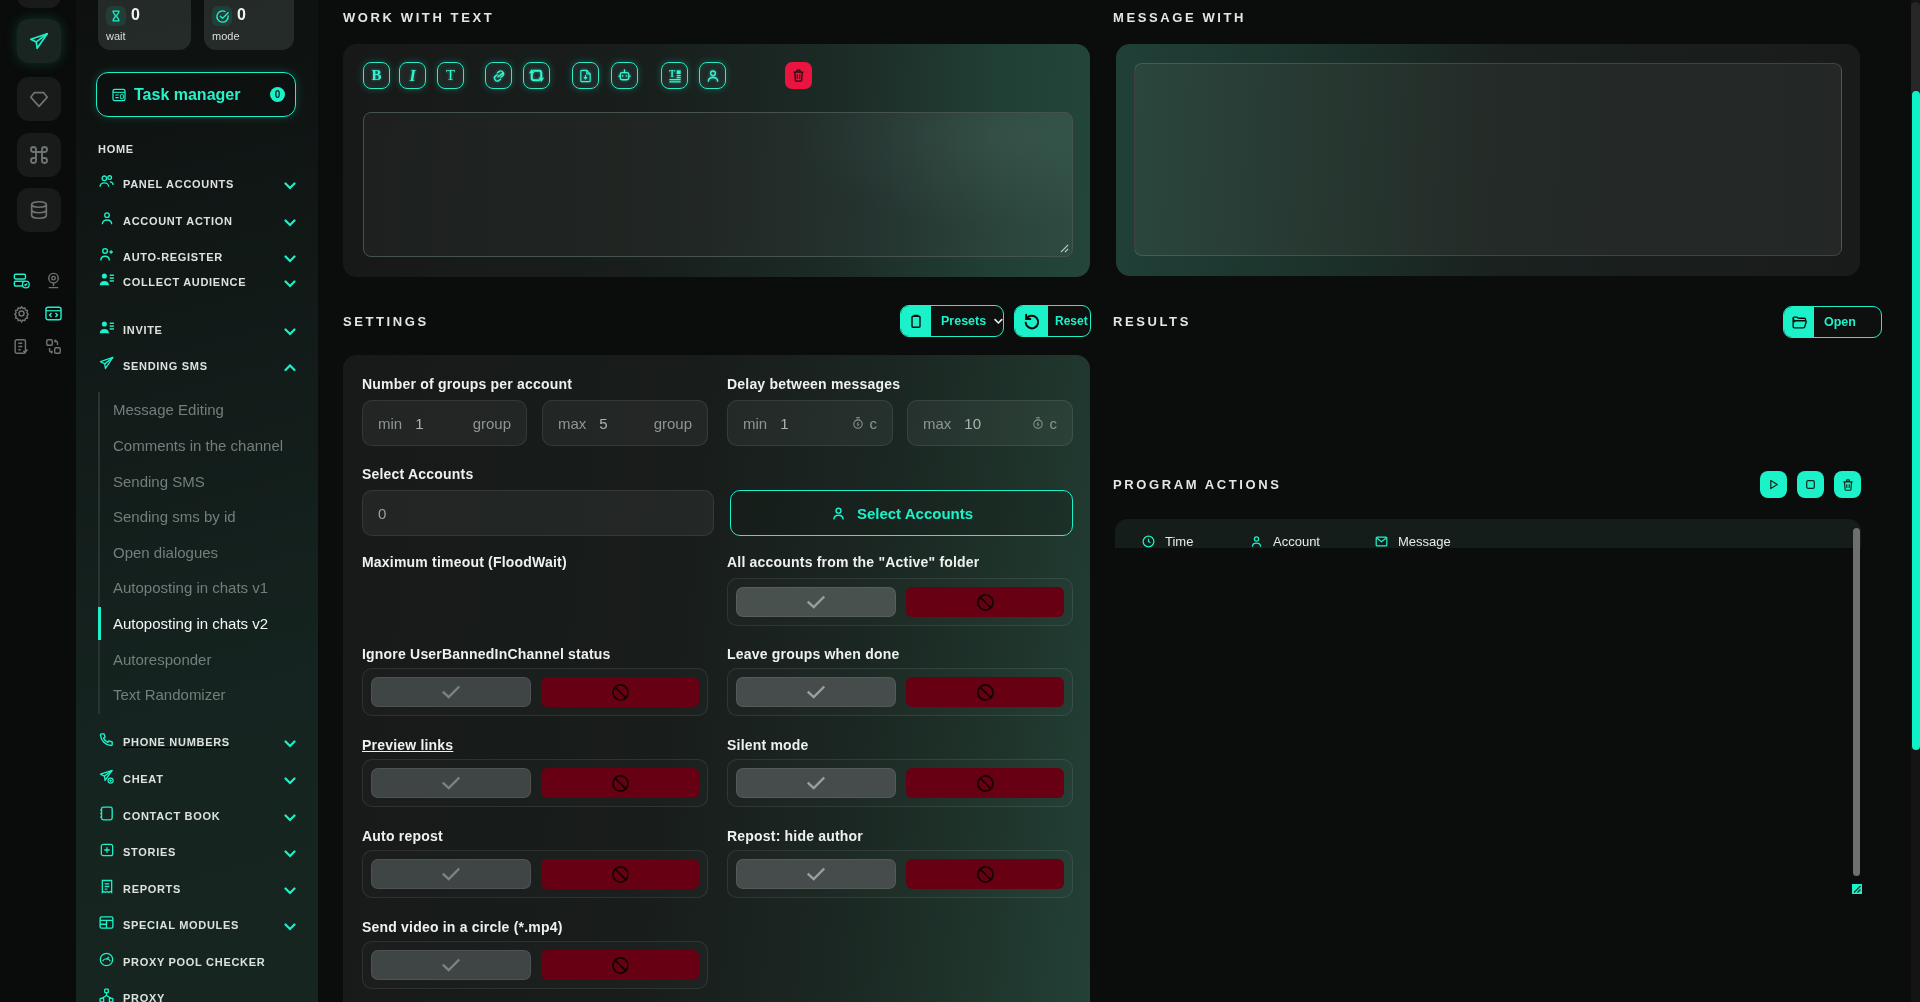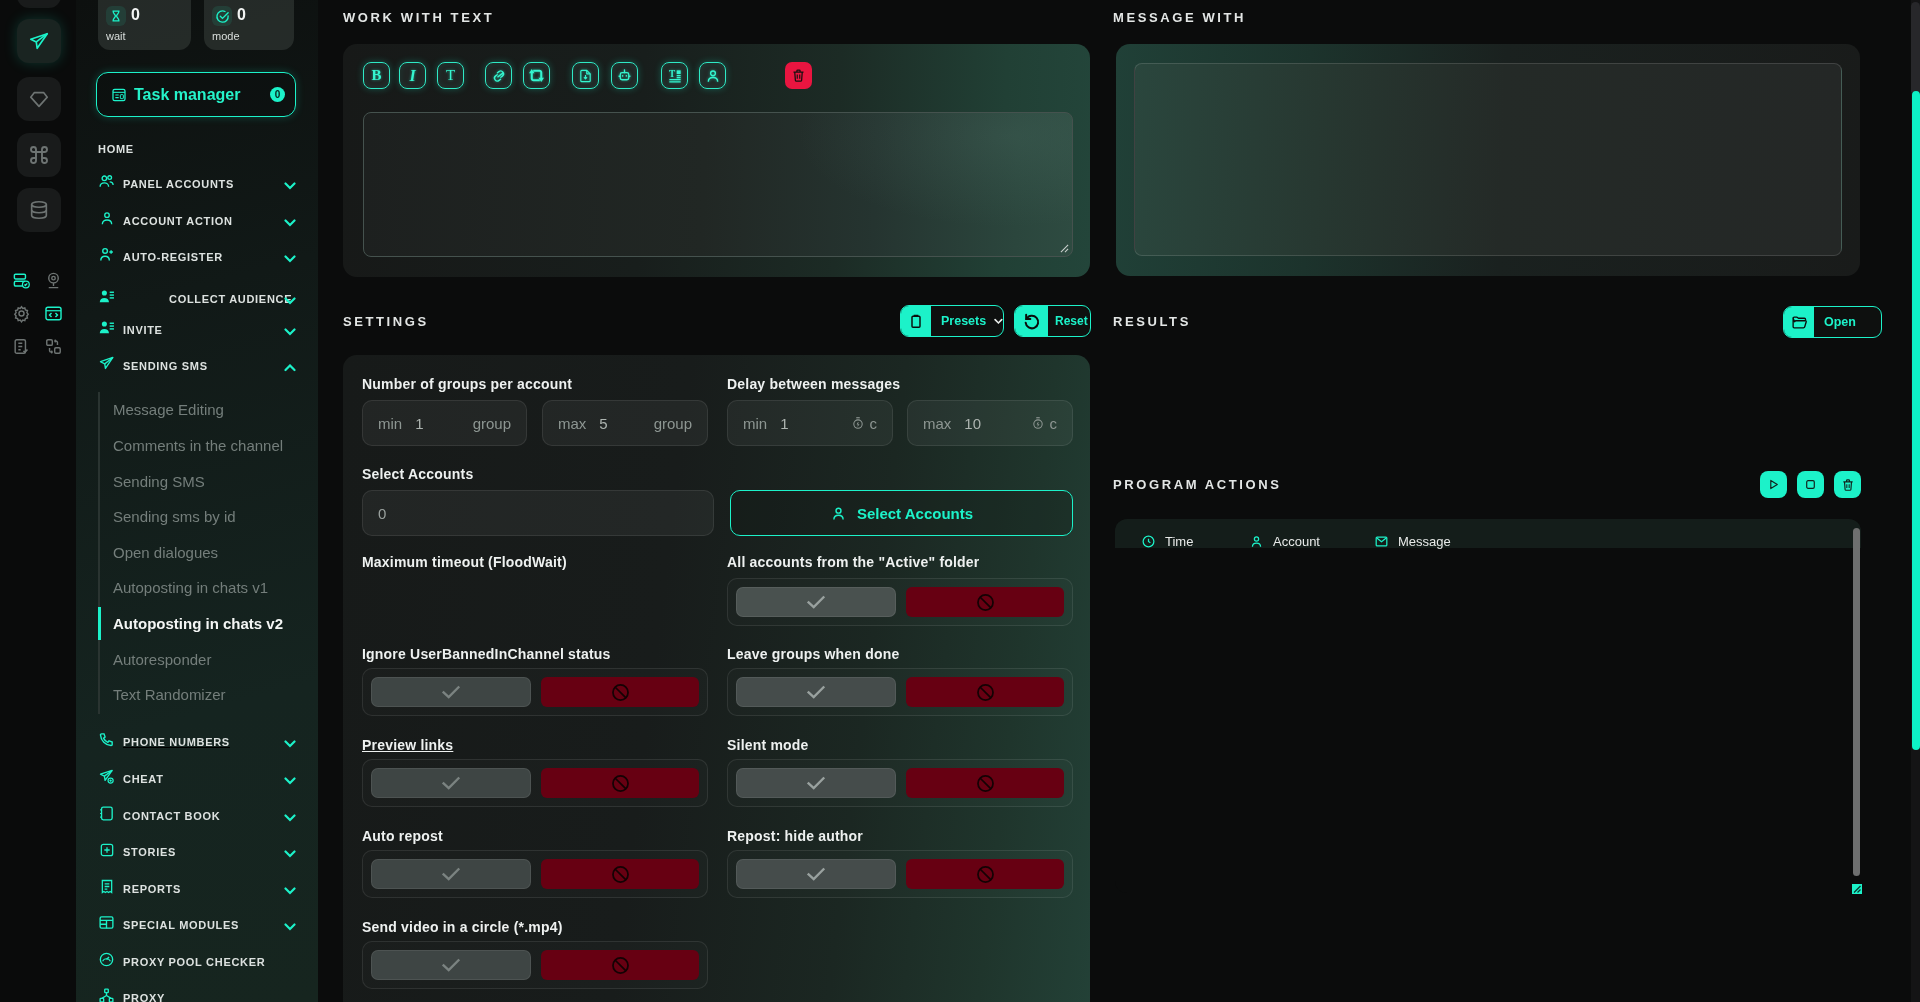--- a/index.html
+++ b/index.html
@@ -32,21 +32,21 @@
      background:rgba(10,14,13,.3); display:flex; align-items:center; box-shadow:0 0 9px rgba(28,242,201,.22); }
   #taskbtn .txt { color:#25f3ca; font-size:16px; font-weight:600; margin-left:7px; }
   #taskbtn .badge { position:absolute; right:10px; width:15px; height:15px; border-radius:50%;
      background:#1cf2c9; color:#07211b; font-size:10px; font-weight:bold; display:flex; align-items:center; justify-content:center; }
 
   .mitem { position:absolute; left:22px; width:200px; height:16px; display:flex; align-items:flex-end; }
   .mitem .mic { width:17px; height:17px; margin-right:8px; color:#1cf2c9; display:flex; align-items:center; justify-content:center; }
   .mitem .mtx { font-size:11px; font-weight:bold; letter-spacing:0.7px; color:#dde2e0; white-space:nowrap; }
   .mitem .chev { position:absolute; right:2px; color:#1cf2c9; }
   .sub { position:absolute; left:37px; font-size:15px; color:#747e7b; white-space:nowrap; }
-  .sub.active { color:#f4f6f5; font-weight:bold; }
+  .sub.active { color:#f4f6f5; font-weight:normal; }
   #subline { left:22px; top:392px; width:2px; height:322px; background:#2a3431; }
   #subactive { left:22px; top:607px; width:3px; height:33px; background:#1cf2c9; }
 
   
   .card { position:absolute; border-radius:14px; }
   #card-text { left:343px; top:44px; width:747px; height:233px;
      background:linear-gradient(92deg,#171918 0%,#181e1c 40%,#1c2b25 66%,#214035 88%,#23453a 100%); }
   .tbtn { position:absolute; top:18px; width:27px; height:27px; border:1px solid #2fe9c5; border-radius:8px;
      background:rgba(44,52,50,.45); color:#35f5cf; display:flex; align-items:center; justify-content:center;
      font-size:15px; box-shadow:0 0 7px rgba(28,242,201,.28), inset 0 0 6px rgba(28,242,201,.10); }
@@ -242,21 +242,21 @@
           <path d="M18.5 6 v5 M16 8.5 h5" stroke-width="1.9"></path>
         </svg>
       </span>
     <span class="mtx">AUTO-REGISTER</span>
     <span class="chev">
         <svg width="12" height="8" viewBox="0 0 12 8" fill="none" stroke="currentColor" stroke-width="2.2" stroke-linecap="round">
           <path d="M1.5 1.5 L6 6 L10.5 1.5"></path>
         </svg>
       </span>
   </div>
-  <div class="mitem" style="top:289px;gap:46px;">
+  <div class="mitem" style="top:272px;">
     <span class="mic">
         <svg width="18" height="17" viewBox="0 0 24 24" fill="currentColor">
           <circle cx="9" cy="7" r="3.6"></circle>
           <path d="M2.5 20 c0-3.8 2.9-6 6.5-6 s6.5 2.2 6.5 6 Z"></path>
           <rect x="16.5" y="5" width="6" height="2"></rect>
           <rect x="16.5" y="9" width="6" height="2"></rect>
           <rect x="16.5" y="13" width="6" height="2"></rect>
         </svg>
       </span>
     <span class="mtx">COLLECT AUDIENCE</span>

